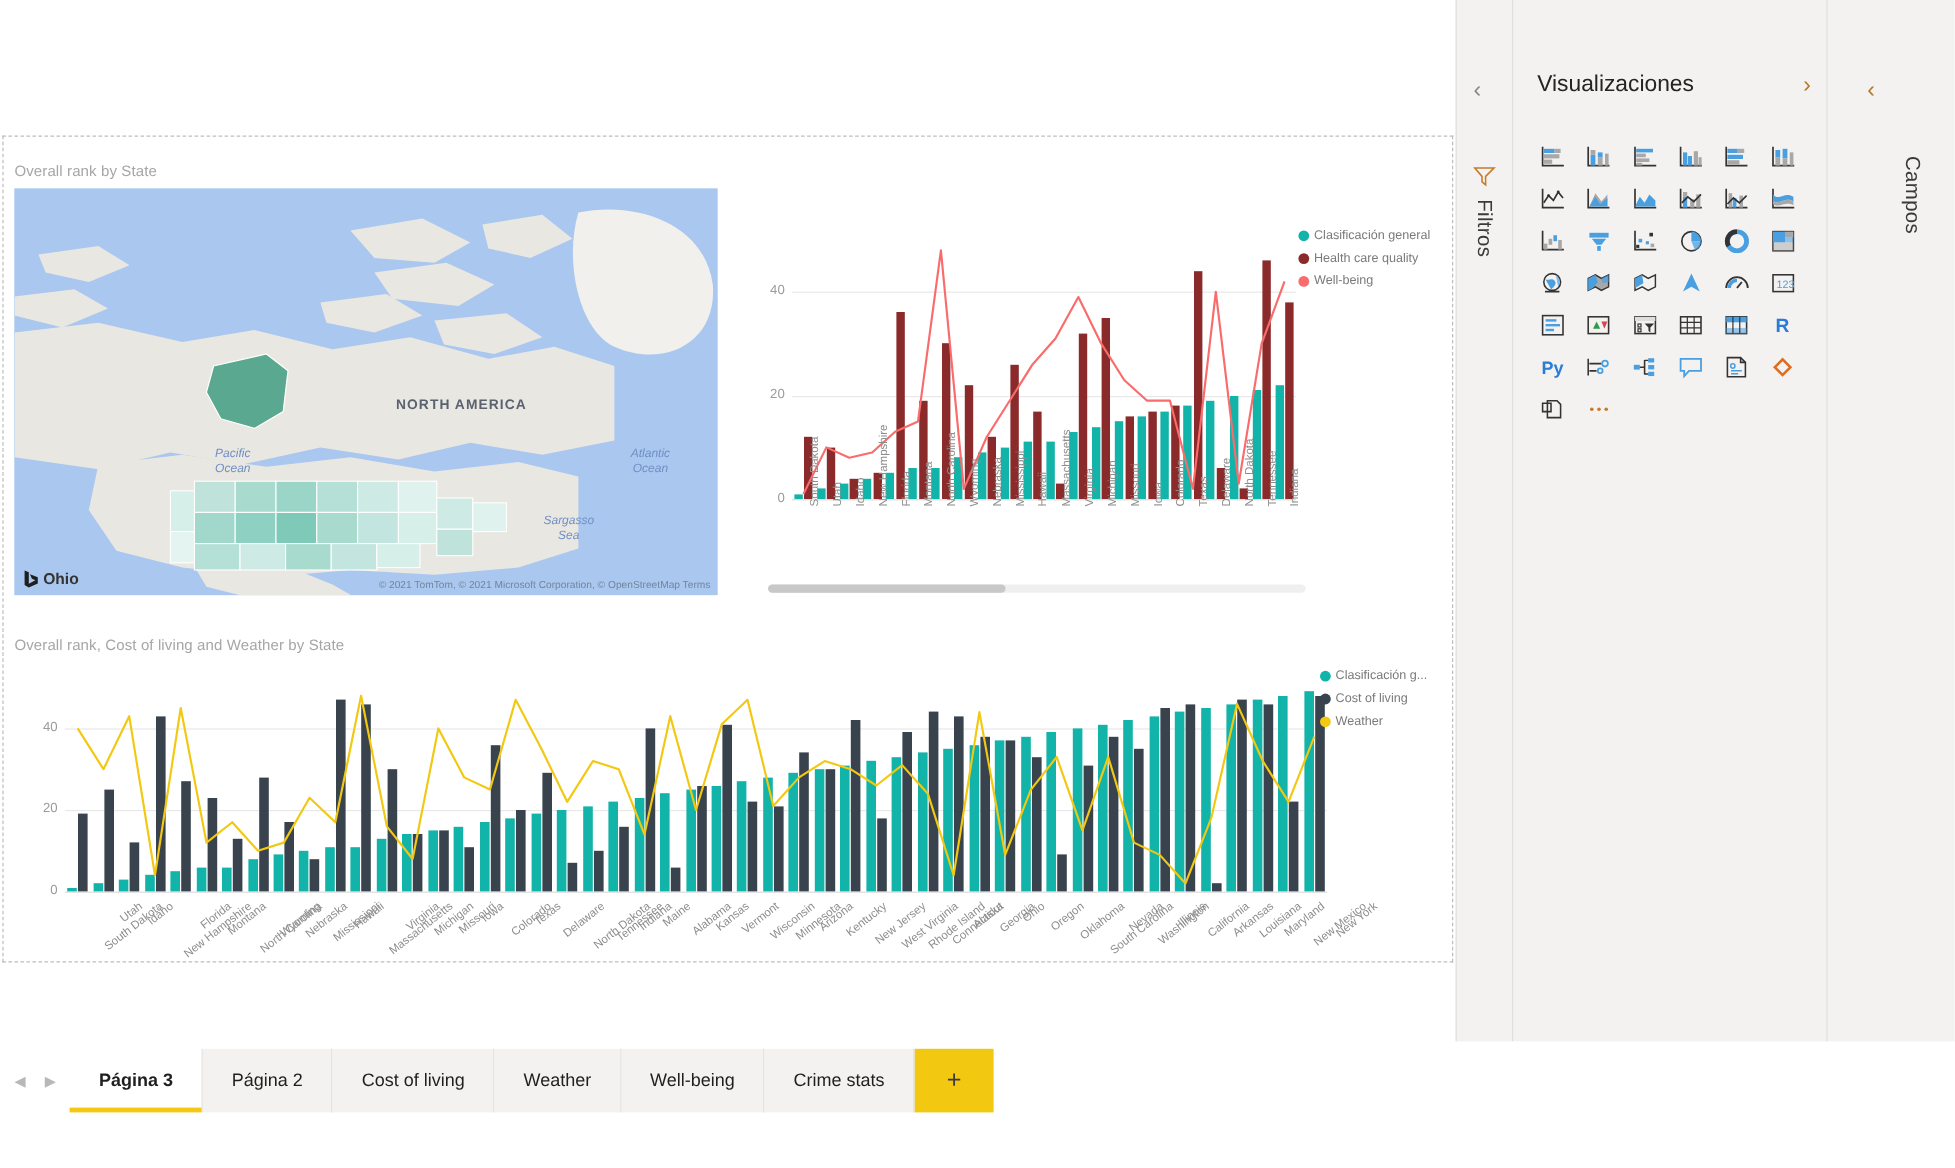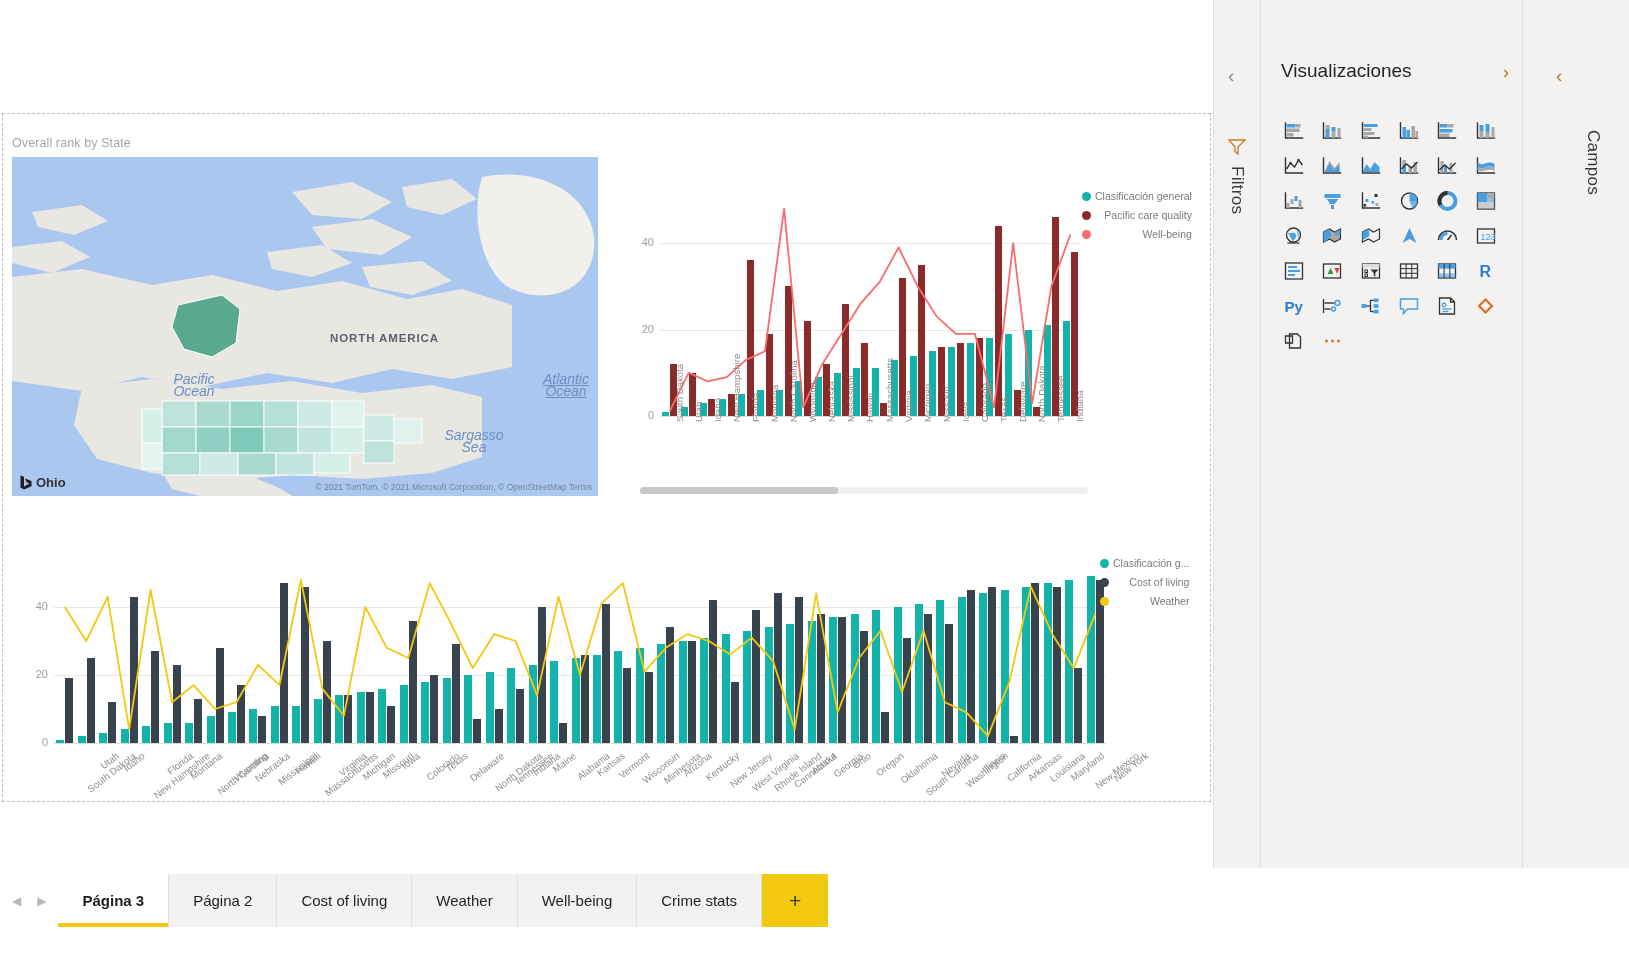--- a/index.html
+++ b/index.html
@@ -42,42 +42,42 @@
   }
   .map-attr {
     position: absolute; right: 6px; bottom: 4px;
     font-size: 8.5px; color: #6f7e95; white-space: nowrap; opacity: .92;
   }
   .map-label {
     position: absolute; color: #5a6270; font-weight: 700;
     font-size: 11.5px; letter-spacing: .9px; white-space: nowrap;
   }
   .ocean-label {
-    position: absolute; color: #6f8fc4; font-size: 14px;
+    position: absolute; color: #6f8fc4; font-size: 10px;
     font-style: italic; text-align: center; line-height: 12px; white-space: pre-line;
   }
 
   
   .combo-visual { position: absolute; left: 620px; top: 148px; width: 580px; height: 352px; }
   .plot { position: absolute; }
   .axis-y-label { position: absolute; font-size: 11px; color: #9c9c9c; text-align: right; }
   .gridline { position: absolute; height: 1px; background: #e8e8e8; }
   .bar { position: absolute; bottom: 0; }
   .xlab {
     position: absolute; font-size: 9.6px; color: #8d8d8d;
     transform-origin: left top; transform: rotate(-90deg);
     white-space: nowrap;
   }
   .xlab-diag {
     position: absolute; font-size: 9.6px; color: #8d8d8d;
     transform-origin: right top; transform: rotate(-38deg);
     white-space: nowrap;
   }
   .legend { position: absolute; font-size: 10.5px; color: #7a7a7a; }
-  .legend-row { display: flex; align-items: center; gap: 4px; margin-bottom: 7px; white-space: nowrap; justify-content: space-between; }
+  .legend-row { display: flex; align-items: center; gap: 4px; margin-bottom: 7px; white-space: nowrap; }
   .legend-dot { width: 9px; height: 9px; border-radius: 50%; flex: none; }
 
   .hscroll-track {
     position: absolute; left: 640px; top: 487px; width: 448px; height: 7px;
     background: #efefef; border-radius: 4px;
   }
   .hscroll-thumb {
     position: absolute; left: 0; top: 0; width: 198px; height: 7px;
     background: #c8c8c8; border-radius: 4px;
   }
@@ -241,21 +241,21 @@
             <rect x="264" y="296" width="38" height="22" fill="#c2e6df"></rect>
             <rect x="302" y="296" width="36" height="20" fill="#d6efe9"></rect>
             <rect x="130" y="252" width="20" height="34" fill="#d6efe9"></rect>
             <rect x="130" y="286" width="20" height="26" fill="#e4f4f0"></rect>
           </g>
         </svg>
 
         <div class="map-label" style="left:318px; top:175px;">NORTH AMERICA</div>
         <div class="ocean-label" style="left:152px; top:216px; width:60px;">Pacific
 Ocean</div>
-        <div class="ocean-label" style="left:524px; top:216px; width:60px;text-decoration:underline;">Atlantic
+        <div class="ocean-label" style="left:500px; top:216px; width:60px;">Atlantic
 Ocean</div>
         <div class="ocean-label" style="left:432px; top:272px; width:60px;">Sargasso
 Sea</div>
 
         <div class="bing-logo">
           <svg width="12" height="15" viewBox="0 0 12 15">
             <path d="M0.5,0.5 L4,1.8 L4,11.5 L9.5,8.6 L6.6,7.2 L5,3.6 L11.5,6 L11.5,11.3 L4,14.5 L0.5,12.6 Z" fill="#1f1f1f"></path>
           </svg>
           <span>Ohio</span>
         </div>
@@ -340,34 +340,35 @@
           <div class="xlab" style="left: 416.273px; top: 254px;">North Dakota</div>
           <div class="xlab" style="left: 435.364px; top: 254px;">Tennessee</div>
           <div class="xlab" style="left: 454.455px; top: 254px;">Indiana</div>
           <div class="legend" style="left: 462px; top: 22px;">
             <div class="legend-row">
               <span class="legend-dot" style="background:#12b3a8"></span>
         <span>Clasificación general</span>
             </div>
             <div class="legend-row">
               <span class="legend-dot" style="background:#8b2a2a"></span>
-        <span>Pacific care quality</span>
+        <span>Health care quality</span>
             </div>
             <div class="legend-row">
               <span class="legend-dot" style="background:#fa6b6b"></span>
         <span>Well-being</span>
             </div>
           </div>
         </div>
     </div>
     <div class="hscroll-track">
       <div class="hscroll-thumb"></div>
     </div>
 
     <div class="bottom-visual">
+      <div class="vis-title">Overall rank, Cost of living and Weather by State</div>
       <div id="chart2-root" class="plot" style="left:0; top:20px; width:1190px; height:248px;">
           <div class="axis-y-label" style="left: 8px; top: 185px; width: 28px;">0</div>
           <div class="gridline" style="left: 42px; top: 124px; width: 1052px;"></div>
           <div class="axis-y-label" style="left: 8px; top: 117px; width: 28px;">20</div>
           <div class="gridline" style="left: 42px; top: 56px; width: 1052px;"></div>
           <div class="axis-y-label" style="left: 8px; top: 49px; width: 28px;">40</div>
           <div class="bar" style="left: 44.2347px; width: 8px; height: 3.4px; bottom: 56px; background: rgb(18, 179, 168);"></div>
           <div class="bar" style="left: 53.2347px; width: 8px; height: 64.6px; bottom: 56px; background: rgb(56, 67, 77);"></div>
           <div class="bar" style="left: 65.7041px; width: 8px; height: 6.8px; bottom: 56px; background: rgb(18, 179, 168);"></div>
           <div class="bar" style="left: 74.7041px; width: 8px; height: 85px; bottom: 56px; background: rgb(56, 67, 77);"></div>

